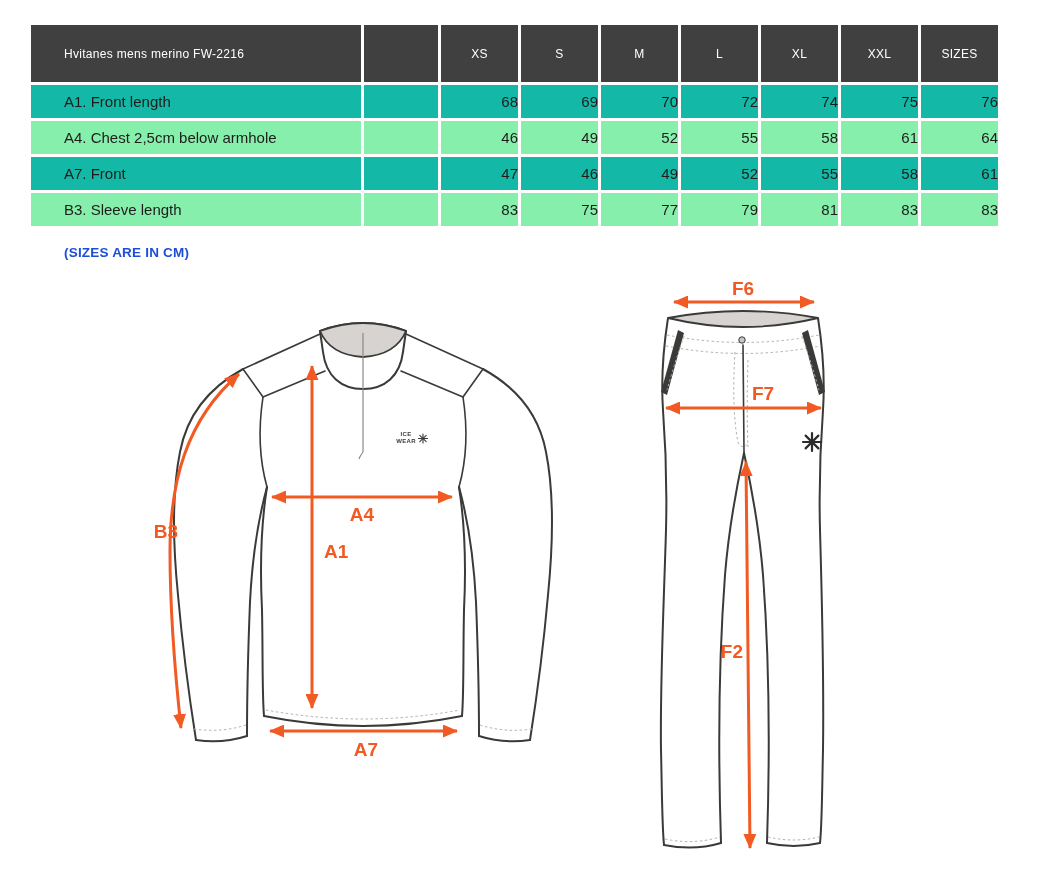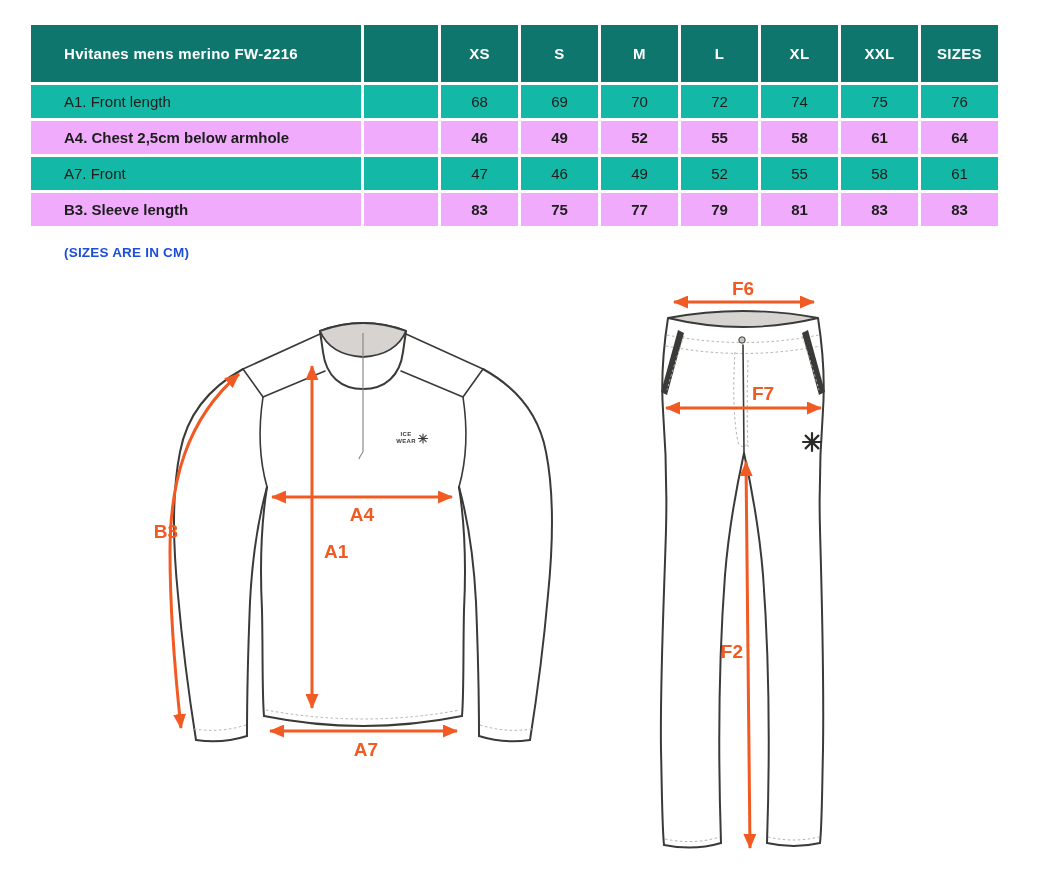--- a/index.html
+++ b/index.html
@@ -6,29 +6,29 @@
   .canvas{
     position:relative;width:1040px;height:894px;background:#ffffff;
     font-family:"Liberation Sans",sans-serif;overflow:hidden;
   }
   
   table.size-table{
     position:absolute;left:28px;top:22px;
     border-collapse:separate;border-spacing:3px;table-layout:fixed;
   }
   table.size-table th{
-    background:#0f766e;color:#ffffff;font-weight:bold;font-size:15px;
+    background:#404040;color:#ffffff;font-weight:normal;font-size:12px;
     height:55px;text-align:center;letter-spacing:.3px;
   }
   table.size-table th.title-cell{text-align:left;padding-left:33px;}
   table.size-table td{
-    font-size:15px;color:#1d1d1b;height:33px;text-align:center;padding:0;
+    font-size:15px;color:#1d1d1b;height:33px;text-align:right;padding:0;
   }
   tr.row-dark td{background:#14b8a6;}
-  tr.row-light td{background:#f0abfc;font-weight:bold;}
+  tr.row-light td{background:#86efac;}
   td.label-cell{text-align:left !important;padding-left:33px !important;}
   
   .cm-note{
     position:absolute;left:64px;top:245px;
     color:#1d4ed8;font-size:13.5px;font-weight:bold;letter-spacing:.2px;
   }
   
   svg.diagram{position:absolute;}
   svg.diagram .outline{fill:none;stroke:#3a3a38;stroke-width:2;stroke-linecap:round;stroke-linejoin:round;}
   svg.diagram .seam{fill:none;stroke:#3a3a38;stroke-width:1.6;stroke-linecap:round;stroke-linejoin:round;}

